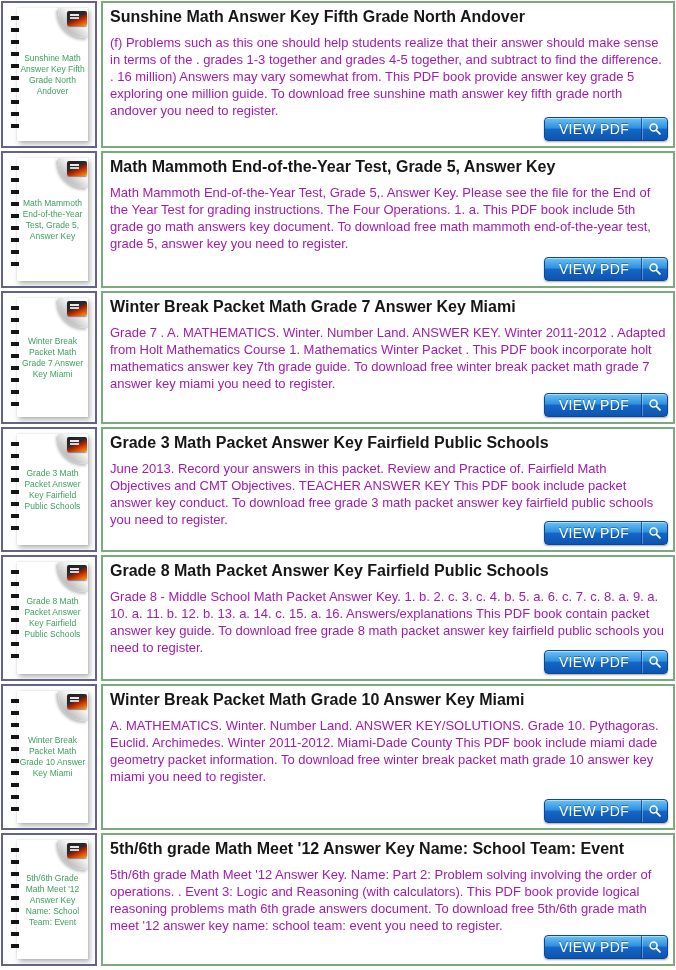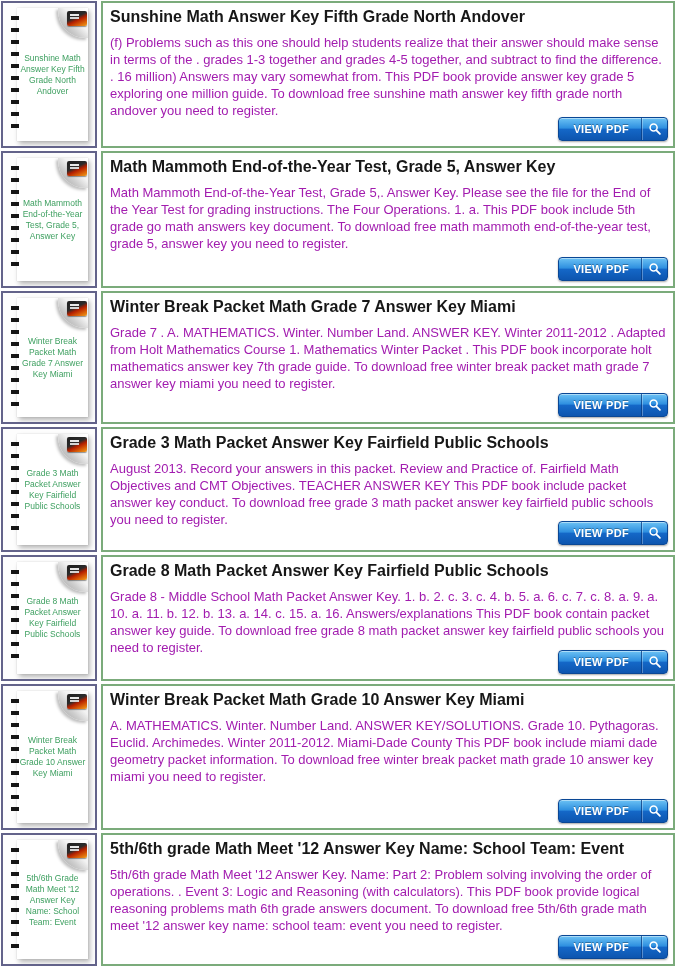--- a/index.html
+++ b/index.html
@@ -58,21 +58,21 @@
   
   .view-btn {
     position:absolute; right:5px; bottom:5px; height:24px;
     display:flex; align-items:stretch; border-radius:4px; overflow:hidden;
     background:linear-gradient(to bottom, #6cc2f4 0%, #2f90e0 45%, #1467c7 52%, #0d55af 100%);
     border:1px solid #0a4795; box-shadow:0 1px 2px rgba(0,0,0,0.35), inset 0 1px 0 rgba(255,255,255,0.45);
     cursor:pointer; text-decoration:none;
   }
   .btn-label {
     display:flex; align-items:center; padding:0 12px 0 14px;
-    color:#ffffff; font-size:11px; font-weight:bold; letter-spacing:0.3px;
+    color:#ffffff; font-size:14px; font-weight:normal; letter-spacing:0.3px;
     text-shadow:0 -1px 0 rgba(0,0,0,0.3); white-space:nowrap;
   }
   .btn-icon {
     width:26px; display:flex; align-items:center; justify-content:center;
     border-left:1px solid rgba(8,58,125,0.75);
     box-shadow:inset 1px 0 0 rgba(255,255,255,0.3);
   }
 </style>
 </head>
 <body>
@@ -154,21 +154,21 @@
     <div class="thumb-cell">
       <div class="page">
         <div class="binding"></div>
         <div class="curl"></div>
         <div class="logo"></div>
         <div class="thumb-label">Grade 3 Math Packet Answer Key Fairfield Public Schools</div>
       </div>
     </div>
     <div class="text-cell">
       <h2 class="title">Grade 3 Math Packet Answer Key Fairfield Public Schools</h2>
-      <p class="body">August 2013. Record your answers in this packet. Review and Practice of. Fairfield Math Objectives and CMT Objectives. TEACHER ANSWER KEY  This PDF book include packet answer key conduct. To download free grade 3 math packet answer key fairfield public schools you need to register.</p>
+      <p class="body">June 2013. Record your answers in this packet. Review and Practice of. Fairfield Math Objectives and CMT Objectives. TEACHER ANSWER KEY  This PDF book include packet answer key conduct. To download free grade 3 math packet answer key fairfield public schools you need to register.</p>
       <a class="view-btn">
         <span class="btn-label">VIEW PDF</span>
         <span class="btn-icon">
           <svg viewBox="0 0 20 20" width="14" height="14" aria-hidden="true">
             <circle cx="8" cy="8" r="5" fill="none" stroke="#ffffff" stroke-width="2.2"></circle>
             <line x1="12" y1="12" x2="17" y2="17" stroke="#ffffff" stroke-width="2.6" stroke-linecap="round"></line>
           </svg>
         </span>
       </a>
     </div>

